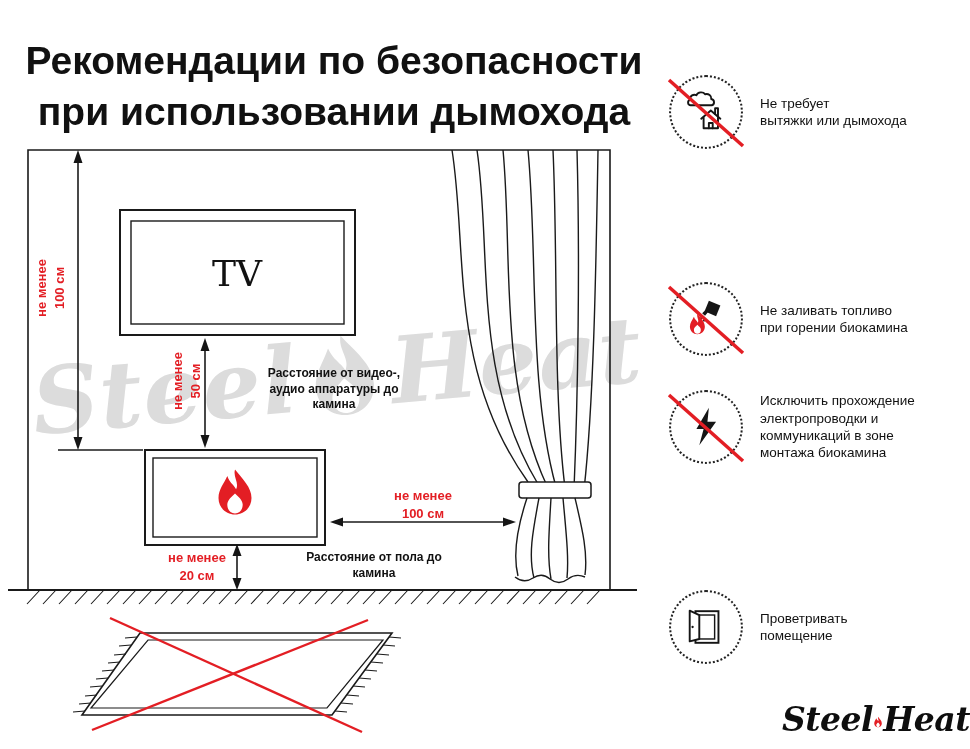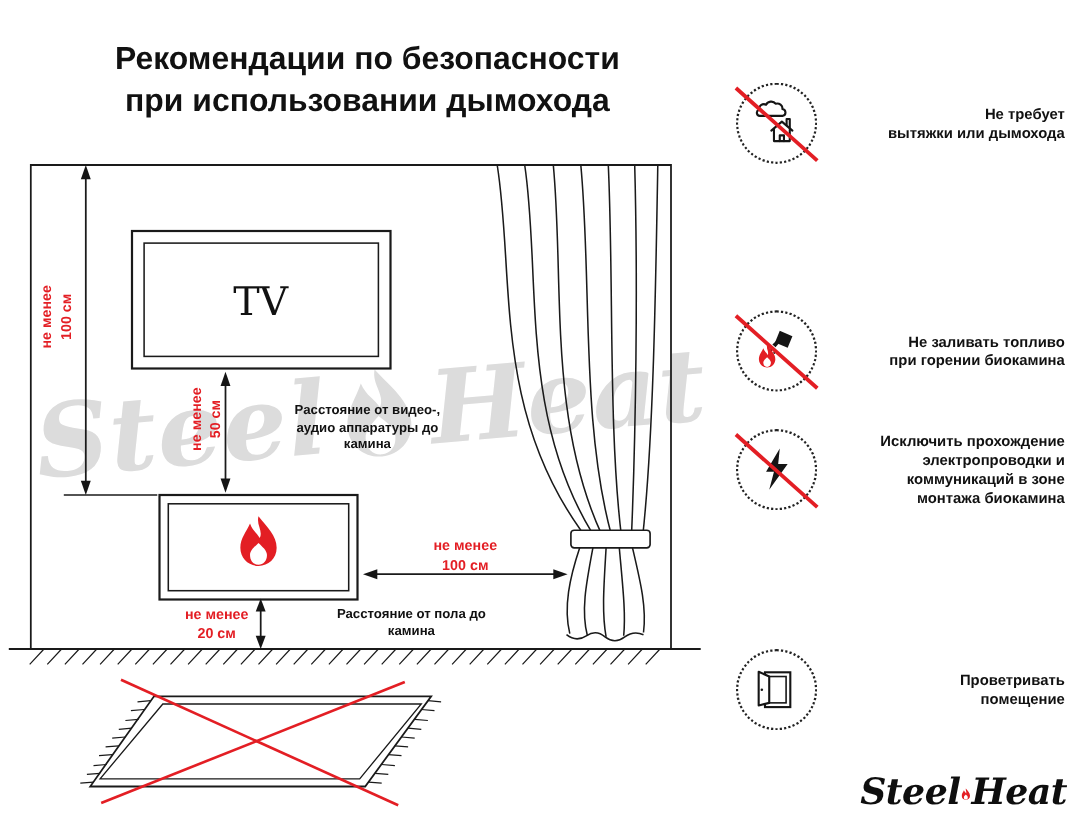--- a/index.html
+++ b/index.html
@@ -3,21 +3,21 @@
 <meta charset="utf-8">
 <style>
   * { margin:0; padding:0; box-sizing:border-box; }
   html,body { width:970px; height:749px; }
   body { font-family:"Liberation Sans", sans-serif; background:#fff; color:#1a1a1a; position:relative; overflow:hidden; }
   :root { --accent-red:#E31E24; --line-dark:#1A1A1A; --watermark-gray:#DCDCDC; }
 
   .stage { position:absolute; left:0; top:0; width:970px; height:749px; background:#fff; }
 
   .title { position:absolute; left:0; top:36px; width:668px; text-align:center;
-           font-size:29px; font-weight:bold; line-height:1.3; color:#111; z-index:2; }
+           font-size:39px; font-weight:bold; line-height:1.3; color:#111; z-index:2; }
 
   .watermark { position:absolute; left:12px; top:322px; width:650px; display:flex; align-items:center;
                justify-content:center; gap:16px; transform:rotate(-5deg);
                font-family:"DejaVu Serif", serif; font-style:italic; font-weight:bold;
                font-size:92px; color:var(--watermark-gray); z-index:0; letter-spacing:1px; }
   .wm-flame { flex:0 0 auto; }
 
   .diagram-svg { position:absolute; left:0; top:140px; z-index:1; }
 
   .overlay-label { position:absolute; z-index:2; text-align:center; }
@@ -25,21 +25,21 @@
   .center-anchor-rot { transform:translate(-50%,-50%) rotate(-90deg); }
   .dim-label { color:var(--accent-red); font-weight:bold; font-size:13px; line-height:1.35; white-space:pre; }
   .cap-label { color:#111; font-weight:bold; font-size:12px; line-height:1.3; white-space:pre-line;margin-left:32px; }
 
   .rules { position:absolute; left:666px; top:0; width:302px; height:700px; z-index:2; }
   .rule-row { position:absolute; left:0; width:302px; display:flex; align-items:center; gap:10px; }
   .icon-box { position:relative; width:80px; height:80px; flex:0 0 80px; }
   .icon-circle { position:absolute; left:3px; top:3px; width:74px; height:74px; border:2px dotted #222;
                  border-radius:50%; display:flex; align-items:center; justify-content:center; background:#fff; }
   .cross-svg { position:absolute; left:0; top:0; overflow:visible; z-index:3; }
-  .rule-text { flex:1; text-align:right; font-size:13.5px; font-weight:bold; line-height:1.28;
+  .rule-text { flex:1; text-align:left; font-size:13.5px; font-weight:normal; line-height:1.28;
                white-space:pre-line; color:#111; padding-left:4px; }
 
   .logo { position:absolute; left:782px; top:700px; width:188px; display:flex; align-items:center;
           justify-content:center; font-family:"DejaVu Serif", serif; font-style:italic; font-weight:bold;
           font-size:33px; color:#0e0e0e; z-index:2; letter-spacing:-0.5px; }
   .logo-flame { margin:0 1px; transform:translateY(2px); }
 
   .dark { fill:#151515; }
   .red-fill { fill:var(--accent-red); }
   .red-stroke { stroke:var(--accent-red); }

